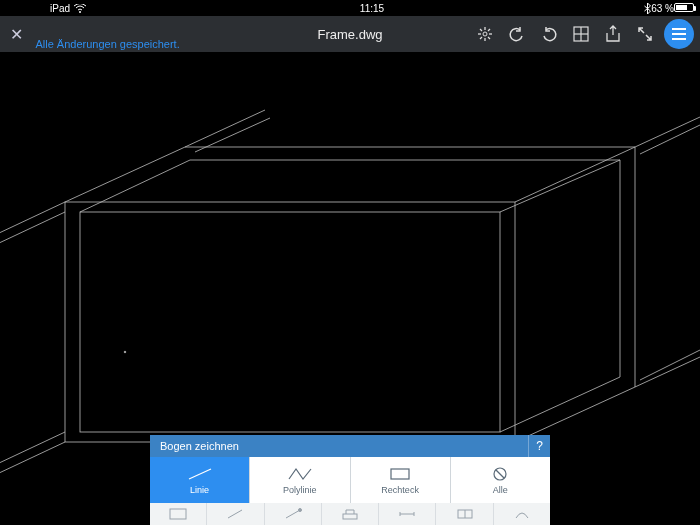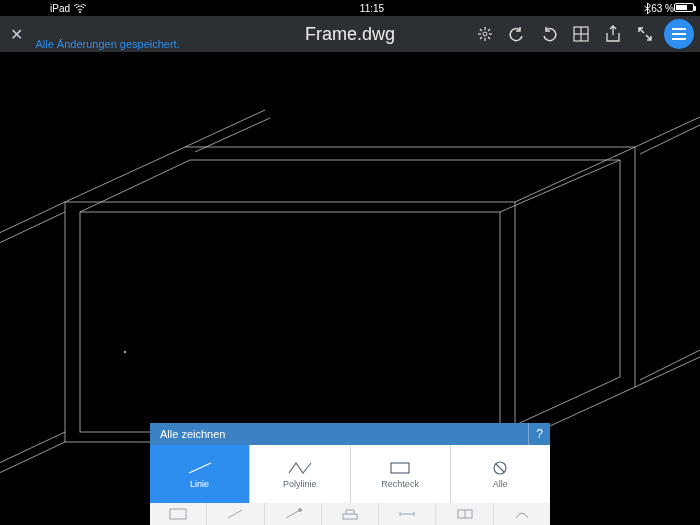--- a/index.html
+++ b/index.html
@@ -14,37 +14,37 @@
     .wifi-icon svg, .bt-icon svg { display: block; }
     .batt { display: inline-block; width: 20px; height: 9px; border: 1px solid #fff; border-radius: 2px; position: relative; }
     .batt::after { content:""; position:absolute; right:-3px; top:2px; width:2px; height:5px; background:#fff; border-radius:0 1px 1px 0;}
     .batt-fill { position:absolute; left:1px; top:1px; bottom:1px; width: 60%; background:#fff; }
 
     
     .app-bar { height: 36px; background: #2c2f33; display: flex; align-items: center; padding: 0 6px; position: relative; }
     .app-bar-left { display: flex; align-items: center; gap: 8px; }
     .close-x { color: #ccd; font-size: 16px; font-weight: 300; padding: 0 4px; cursor: pointer; }
     .save-status { color: #2d8ef0; font-size: 11px; margin-top: 20px; }
-    .app-title { position: absolute; left: 50%; transform: translateX(-50%); font-size: 18px; color: #eee; }
+    .app-title { position: absolute; left: 50%; transform: translateX(-50%); font-size: 13px; color: #eee; }
     .app-bar-right { margin-left: auto; display: flex; align-items: center; gap: 6px; }
     .tool-btn { width: 26px; height: 26px; display: flex; align-items: center; justify-content: center; color: #ddd; cursor: pointer; }
     .menu-btn { width: 30px; height: 30px; border-radius: 50%; background: #2d8ef0; display: flex; align-items: center; justify-content: center; cursor: pointer; }
     .menu-btn span { display:block; width:14px; height:2px; background:#fff; position:relative;}
     .menu-btn span::before, .menu-btn span::after { content:""; position:absolute; left:0; width:14px; height:2px; background:#fff;}
     .menu-btn span::before { top:-5px; } .menu-btn span::after { top:5px; }
 
     
     .canvas { position: absolute; top: 52px; left:0; right:0; bottom: 0; background:#000; }
     .canvas svg { width:100%; height:100%; display:block; }
 
     
     .bottom-toolbars { position:absolute; left:50%; bottom:0; transform:translateX(-50%); width: 400px; }
     .tb-header { background:#3b82c4; color:#fff; font-size:11px; height:22px; display:flex; align-items:center; padding:0 10px; position:relative; }
     .tb-help { position:absolute; right:0; top:0; width:22px; height:22px; background:#3b82c4; border-left:1px solid rgba(255,255,255,.3); display:flex; align-items:center; justify-content:center; font-size:12px; cursor:pointer;}
-    .tb-row1 { background:#fff; height:58px; display:flex; }
+    .tb-row1 { background:#fff; height:46px; display:flex; }
     .tb-item { flex:1; display:flex; flex-direction:column; align-items:center; justify-content:center; border-right:1px solid #d0d6db; font-size:9px; color:#5a6a78; cursor:pointer; gap:2px; }
     .tb-item:last-child { border-right:none; }
     .tb-item.active { background:#2d8ef0; color:#fff; }
     .tb-item.active svg { stroke:#fff !important; }
     .tb-row2 { background:#f1f3f4; height:22px; display:flex; }
     .tb2-item { flex:1; display:flex; align-items:center; justify-content:center; border-right:1px solid #d9dde1; cursor:pointer;}
     .tb2-item:last-child{border-right:none;}
   </style>
 </head>
 <body>
@@ -160,21 +160,21 @@
     <line x1="195" y1="100" x2="270" y2="66"></line>
     <line x1="640" y1="102" x2="700" y2="73"></line>
     <line x1="640" y1="328" x2="700" y2="298"></line>
 
     <circle cx="125" cy="300" r="0.8" fill="#bfbfbf"></circle>
   </svg>
 </div>
 
 <div class="bottom-toolbars">
   <div class="tb-header">
-    <span>Alle zeichnen</span>
+    <span>Bogen zeichnen</span>
     <div class="tb-help">?</div>
   </div>
   <div class="tb-row1">
     <div class="tb-item active">
       <svg width="30" height="18" viewBox="0 0 30 18" stroke="#fff" fill="none" stroke-width="1.2">
           <line x1="4" y1="14" x2="26" y2="4"></line>
         </svg>
       <span>Linie</span>
     </div>
     <div class="tb-item">

